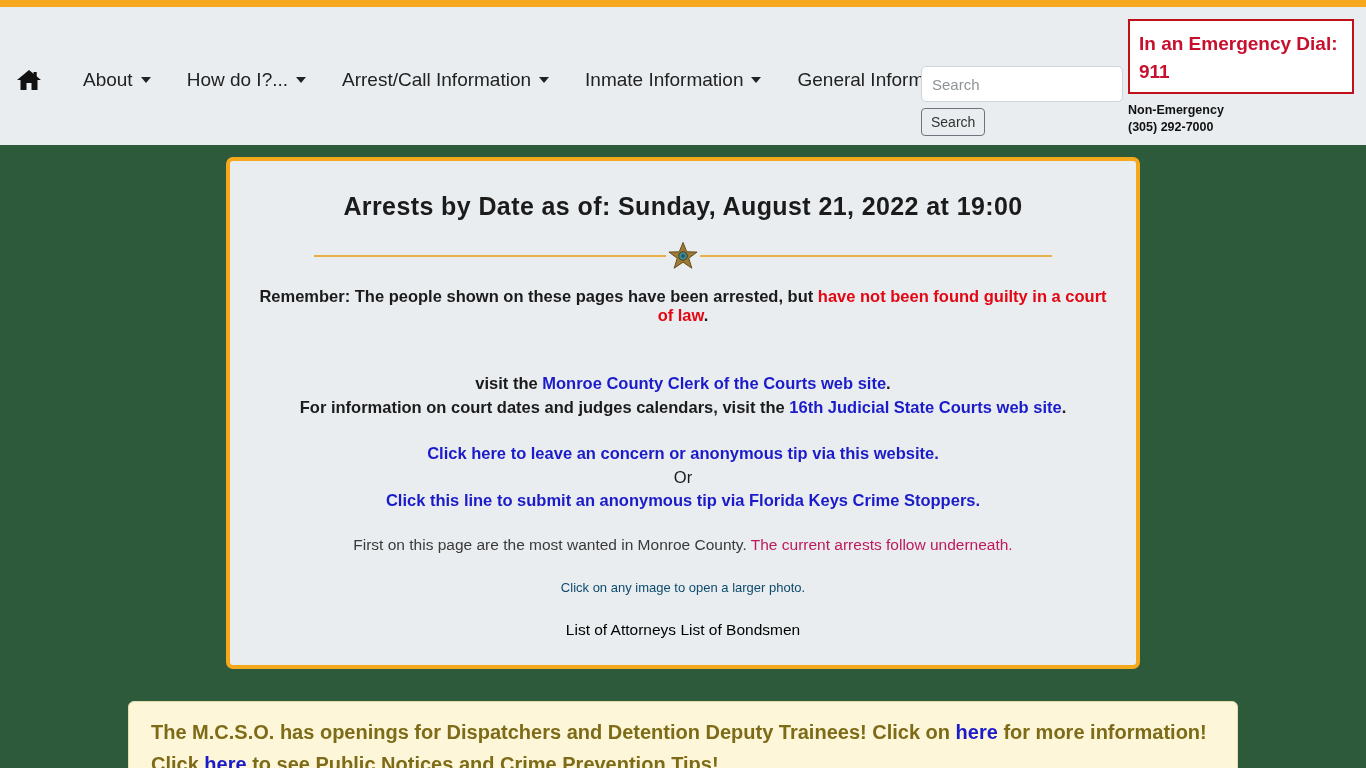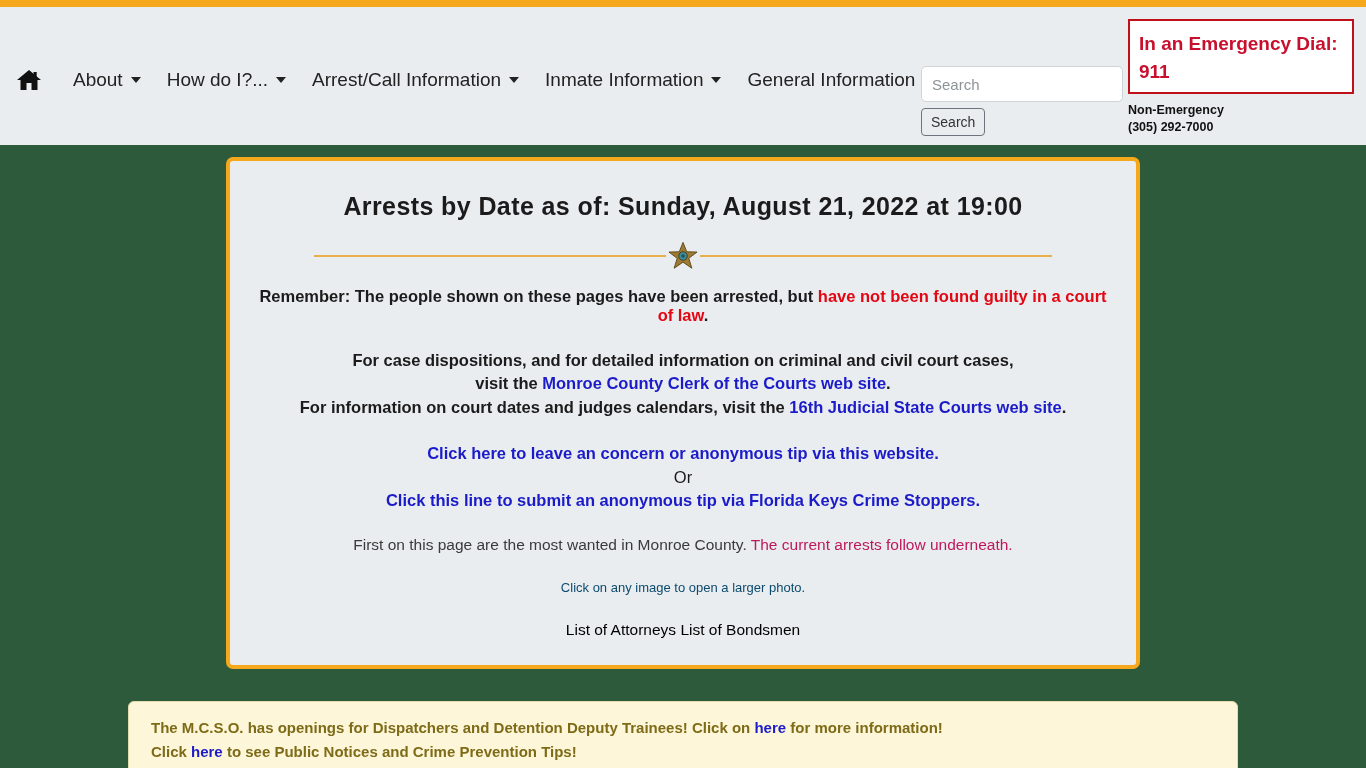--- a/index.html
+++ b/index.html
@@ -25,21 +25,21 @@
     background: #e9edef;
     width: 100%;
   }
 
   .navbar {
     position: absolute;
     left: 14px;
     top: 58px;
     display: flex;
     align-items: center;
-    gap: 4px;
+    gap: 14px;
     text-align: right;
   }
   .home-icon {
     width: 30px; height: 30px;
     display: flex; align-items: center; justify-content: center;
     margin-right: 14px;
     cursor: pointer;
   }
   .nav-item {
     display: flex;
@@ -189,21 +189,21 @@
     margin: 32px auto 0 auto;
     width: 1110px;
     background: #fdf6d8;
     border: 1px solid #e5dcae;
     border-radius: 6px;
     padding: 14px 22px 16px 22px;
   }
   .notice-line {
     color: #7d6b18;
     font-weight: bold;
-    font-size: 15px;
+    font-size: 20px;
     line-height: 1.62;
   }
 </style>
 </head>
 <body>
 
 <div class="top-strip"></div>
 
 <div class="header">
 
@@ -276,21 +276,21 @@
           <circle cx="16" cy="16" r="1.9" fill="#1d5560"></circle>
         </svg>
       </div>
     </div>
 
     <p class="para bold p-remember">
       <span>Remember: The people shown on these pages have been arrested, but </span><span class="red-text">have not been found guilty in a court of law</span><span>.</span>
     </p>
 
     <p class="para bold p-case">
-      <span>For case dispositions, and for detailed information on criminal and civil court cases,</span><br>
+      <br>
       <span>visit the </span><a class="link-blue">Monroe County Clerk of the Courts web site</a><span>.</span><br>
       <span>For information on court dates and judges calendars, visit the </span><a class="link-blue">16th Judicial State Courts web site</a><span>.</span>
     </p>
 
     <p class="para bold p-tips">
       <a class="link-blue">Click here to leave an concern or anonymous tip via this website.</a><br>
       <span class="or-text">Or</span><br>
       <a class="link-blue">Click this line to submit an anonymous tip via Florida Keys Crime Stoppers.</a>
     </p>
 

